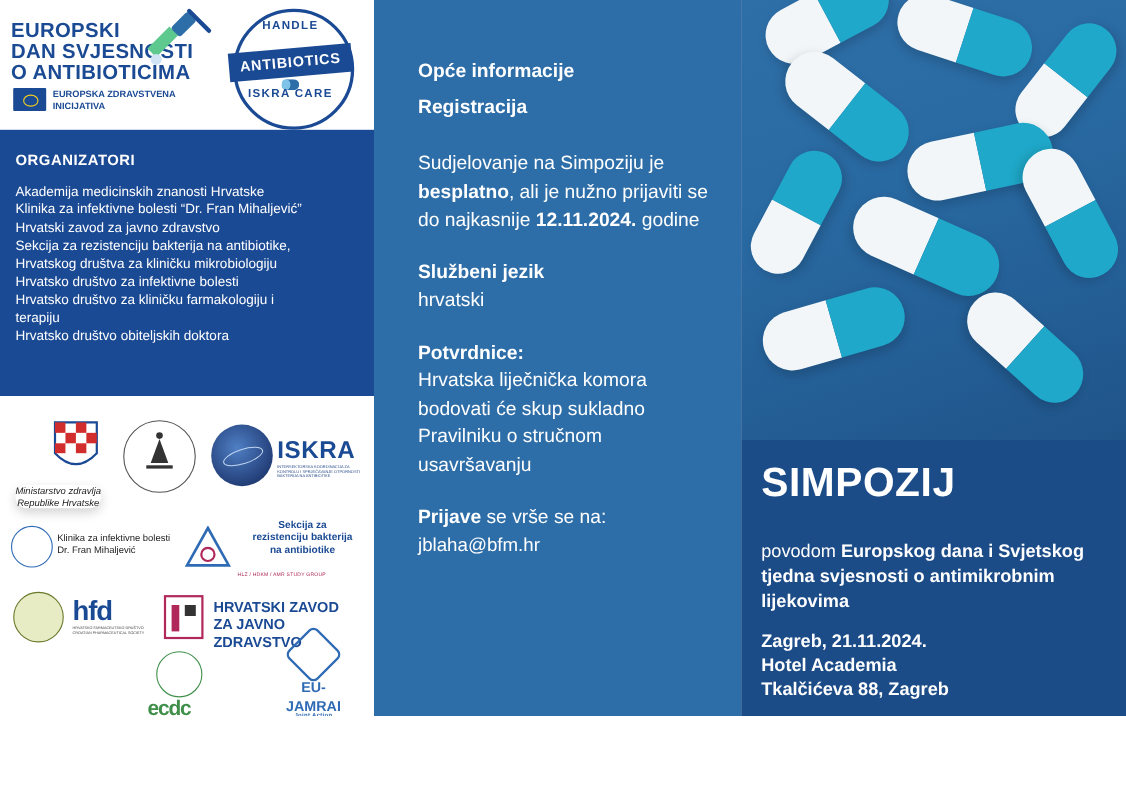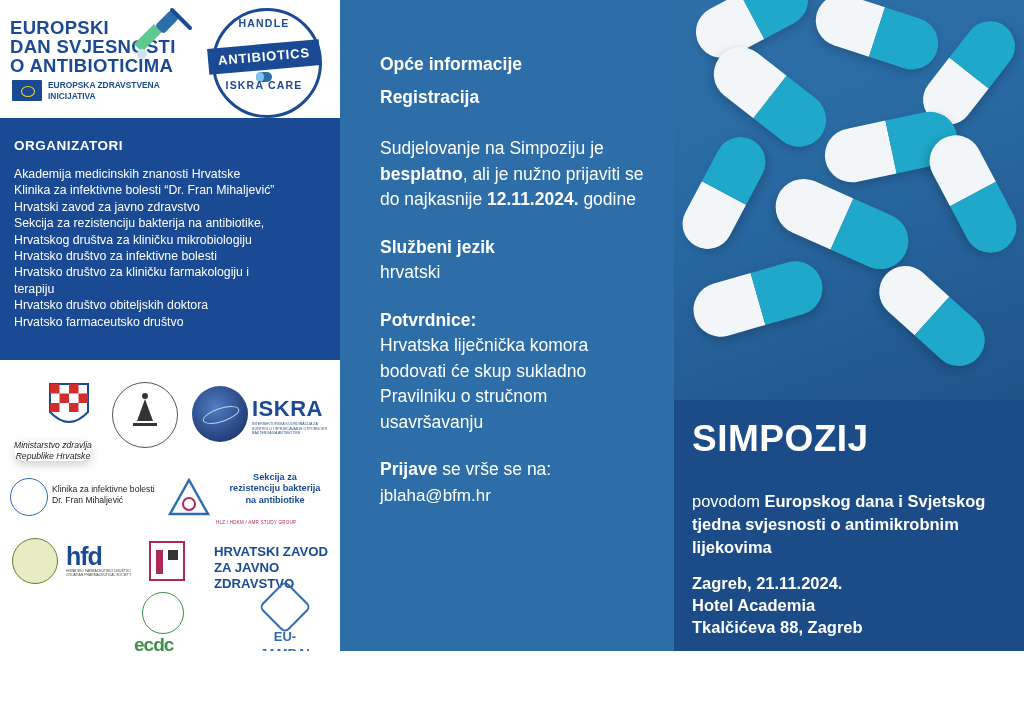--- a/index.html
+++ b/index.html
@@ -298,21 +298,20 @@
     left: 140px; top: 4px;
     width: 38px; height: 42px;
   }
   .hzjz-text {
     position: absolute;
     left: 186px; top: 8px;
     font-size: 13.2px;
     font-weight: bold;
     color: #1b4a94;
     line-height: 16px;
-    margin-left: 20px;
   }
 
   .ecdc {
     position: absolute;
     left: 128px; top: 232px;
     width: 92px;
   }
   .ecdc .globe {
     position: absolute;
     left: 14px; top: 0;
@@ -323,21 +322,21 @@
   .ecdc .word {
     position: absolute;
     left: 6px; top: 42px;
     font-size: 19px;
     color: #3f8f4a;
     font-weight: bold;
     letter-spacing: -1px;
   }
   .jamrai {
     position: absolute;
-    left: 232px; top: 228px;
+    left: 232px; top: 216px;
     width: 106px;
     text-align: center;
   }
   .jamrai .hex {
     width: 34px; height: 34px;
     margin: 0 auto;
     border: 2px solid #2f6bb5;
     border-radius: 6px;
     transform: rotate(45deg);
   }
@@ -507,21 +506,20 @@
       <div class="org-list">
         <div>Akademija medicinskih znanosti Hrvatske</div>
         <div>Klinika za infektivne bolesti “Dr. Fran Mihaljević”</div>
         <div>Hrvatski zavod za javno zdravstvo</div>
         <div>Sekcija za rezistenciju bakterija na antibiotike,</div>
         <div>Hrvatskog društva za kliničku mikrobiologiju</div>
         <div>Hrvatsko društvo za infektivne bolesti</div>
         <div>Hrvatsko društvo za kliničku farmakologiju i</div>
         <div>terapiju</div>
         <div>Hrvatsko društvo obiteljskih doktora</div>
-        <div>Hrvatsko farmaceutsko društvo</div>
       </div>
     </div>
 
     <div class="sponsor-area">
 
       <div class="ministry">
         <svg class="shield" viewBox="0 0 42 50">
           <path d="M2 2 H40 V30 Q21 50 2 30 Z" fill="#ffffff" stroke="#1b4a94" stroke-width="2"></path>
           <g fill="#d22d2d">
             <rect x="2" y="2" width="9.5" height="9.5"></rect>

